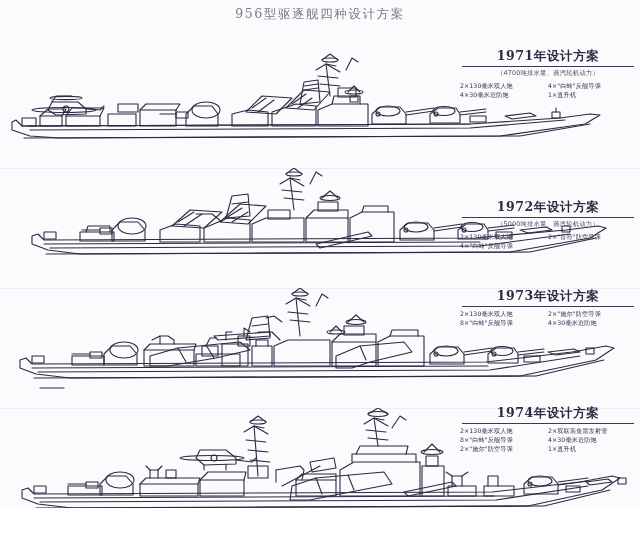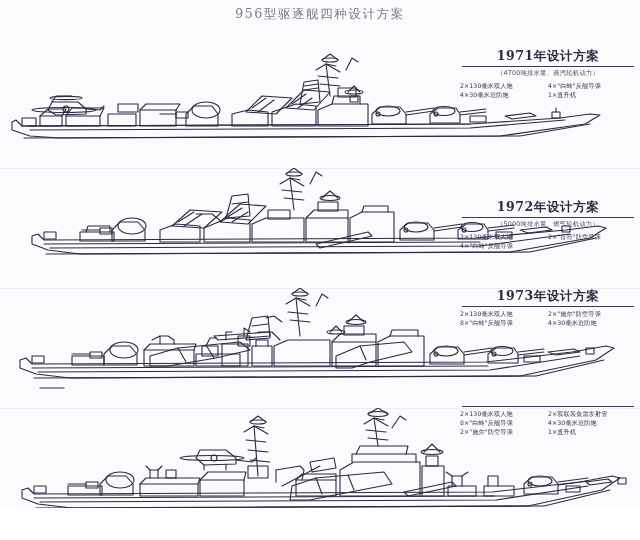--- a/index.html
+++ b/index.html
@@ -426,40 +426,41 @@
       <div class="cell">2×130毫米双人炮</div>
       <div class="cell">4×"白蛉"反舰导弹</div>
       <div class="cell">4×30毫米近防炮</div>
       <div class="cell">1×直升机</div>
     </div>
   </div>
 
   <div class="spec-box" style="top:163px; left:460px;margin-top:36px;">
     <div class="spec-title">1972年设计方案</div>
     <div class="spec-rule"></div>
-    <div class="spec-sub">（5000吨排水量、燃气轮机动力）</div>
+    <div class="spec-sub">（5000吨排水量、蒸汽轮机动力）</div>
     <div class="spec-grid">
       <div class="cell">2×130毫米双人炮</div>
       <div class="cell">2×"音符"防空导弹</div>
       <div class="cell">4×"白蛉"反舰导弹</div>
     </div>
   </div>
 
   <div class="spec-box" style="top:288px; left:460px;">
     <div class="spec-title">1973年设计方案</div>
     <div class="spec-rule"></div>
     <div class="spec-grid">
       <div class="cell">2×130毫米双人炮</div>
       <div class="cell">2×"施尔"防空导弹</div>
       <div class="cell">8×"白蛉"反舰导弹</div>
       <div class="cell">4×30毫米近防炮</div>
     </div>
   </div>
 
   <div class="spec-box" style="top:405px; left:460px;">
+    <div class="spec-title">1974年设计方案</div>
     <div class="spec-rule"></div>
     <div class="spec-grid">
       <div class="cell">2×130毫米双人炮</div>
       <div class="cell">2×双联装鱼雷发射管</div>
       <div class="cell">8×"白蛉"反舰导弹</div>
       <div class="cell">4×30毫米近防炮</div>
       <div class="cell">2×"施尔"防空导弹</div>
       <div class="cell">1×直升机</div>
     </div>
   </div>

